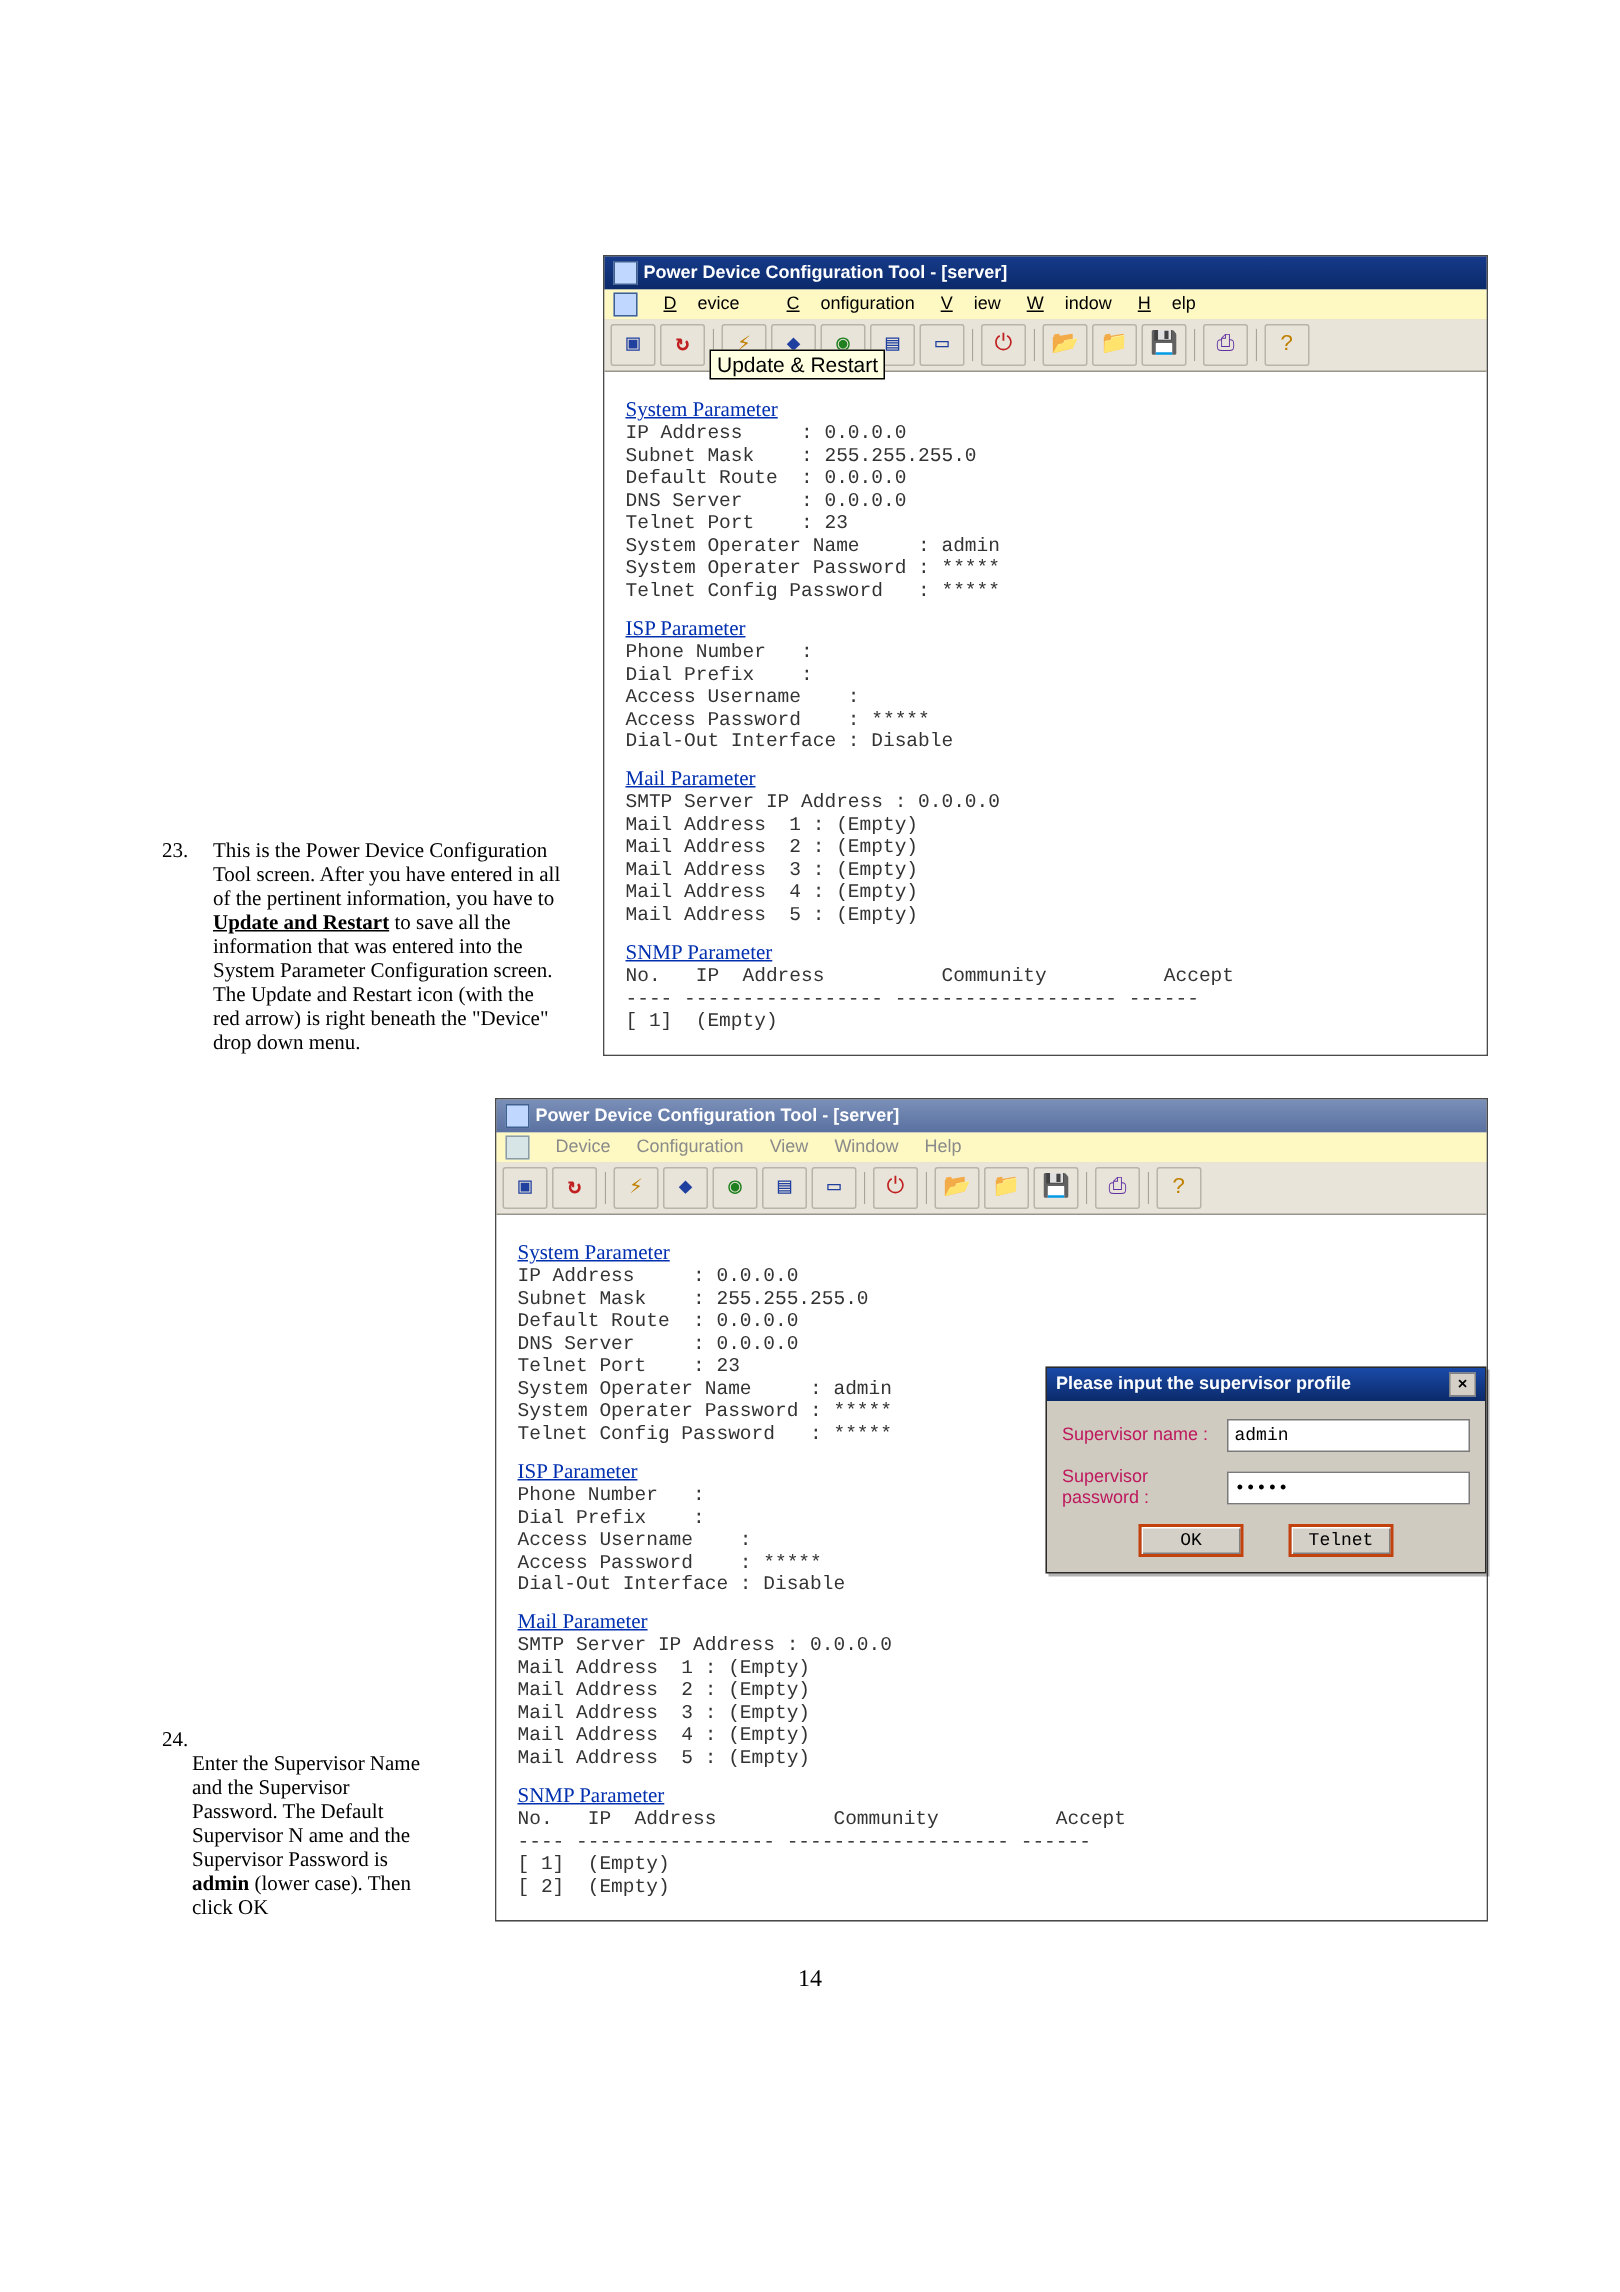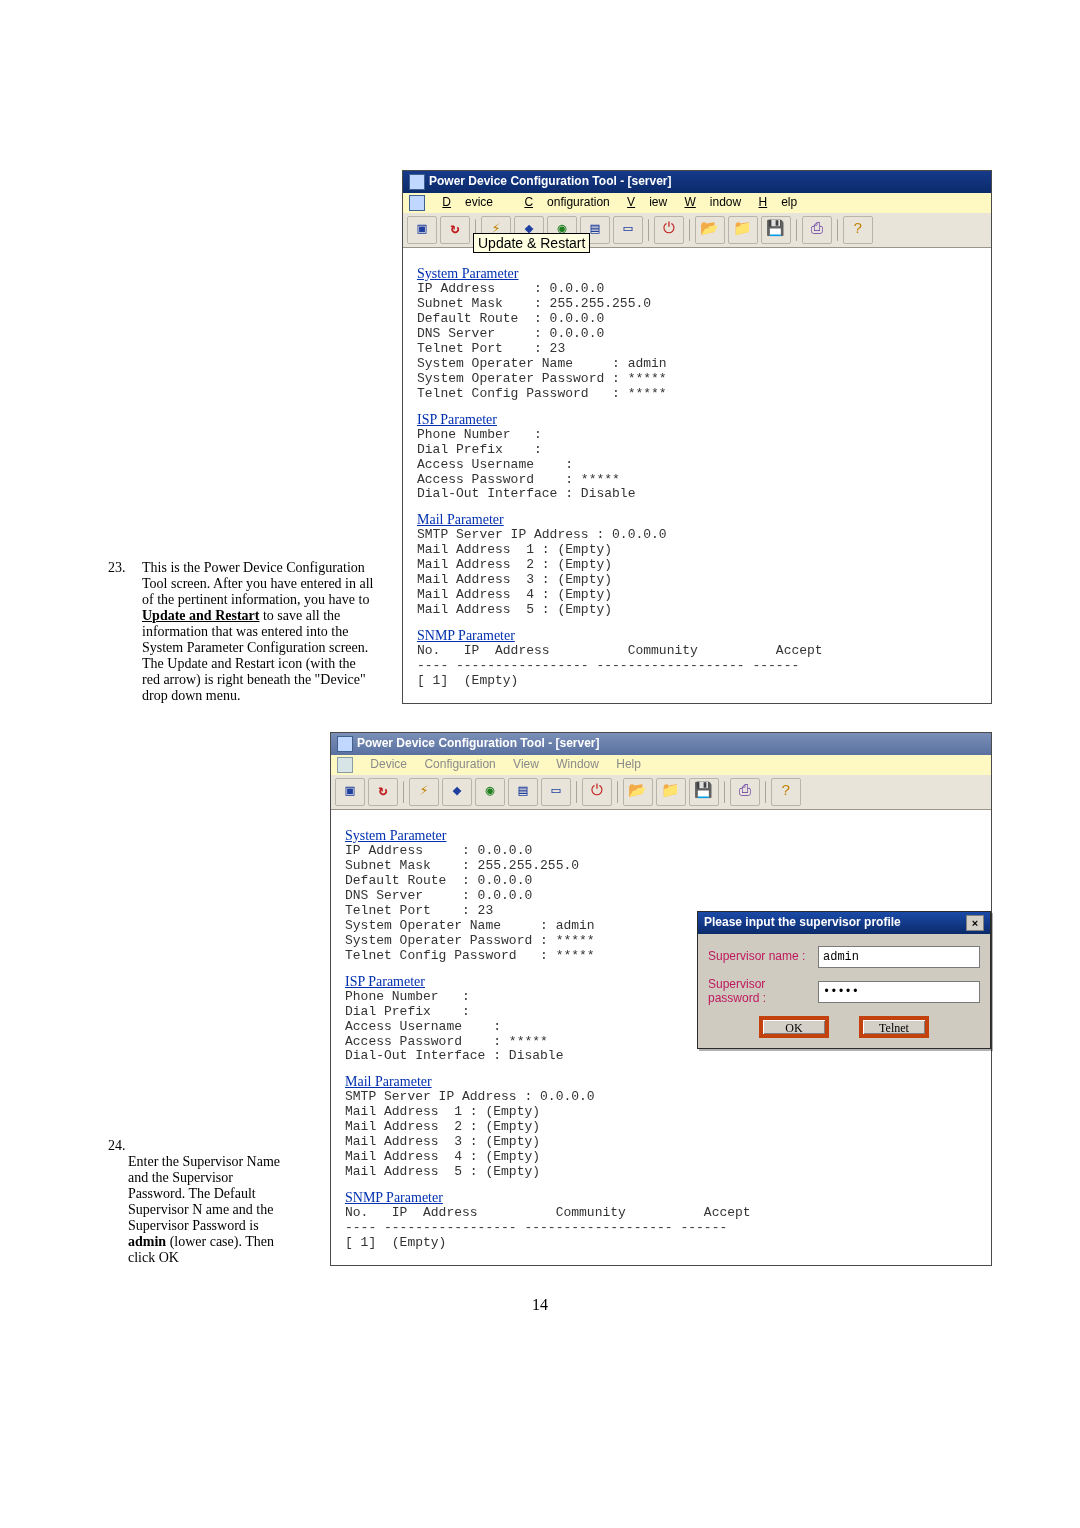--- a/index.html
+++ b/index.html
@@ -125,23 +125,23 @@
   .dlg-body { padding: 12px 10px 10px 10px; }
   .dlg-row { display:flex; align-items:center; margin-bottom:10px; }
   .dlg-row label { width:140px; color:#be185d; }
   .dlg-row input {
     flex:1; height:18px; background:#fff; border:1px solid #7a7a7a;
     font-family:"Courier New",monospace; font-size:12px; padding:1px 4px;
   }
   .dlg-btns { display:flex; justify-content:center; gap:30px; margin-top:6px; }
   .dlg-btns button {
     width:70px; height:22px;
-    background:#d4d0c8; border:4px solid #c2410c;
+    background:#d4d0c8; border:2px solid #c2410c;
     box-shadow: inset 1px 1px 0 #fff, inset -1px -1px 0 #808080;
-    font-family: Liberation Serif, serif; font-size:12px;
+    font-family: Liberation Mono, monospace; font-size:12px;
   }
 
   .page-number { text-align:center; margin-top:30px; font-family:"Times New Roman",serif; font-size:16px; }
 
   
   .ic-refresh { color:#c02020; font-weight:bold; }
   .ic-blue { color:#2040a0; }
   .ic-green { color:#208020; }
   .ic-yellow { color:#c08000; }
   .ic-red { color:#c02020; }
@@ -346,20 +346,21 @@
         <div class="kv">Mail Address  1 : (Empty)</div>
         <div class="kv">Mail Address  2 : (Empty)</div>
         <div class="kv">Mail Address  3 : (Empty)</div>
         <div class="kv">Mail Address  4 : (Empty)</div>
         <div class="kv">Mail Address  5 : (Empty)</div>
 
         <div class="section-head">SNMP Parameter</div>
         <div class="kv">No.   IP  Address          Community          Accept</div>
         <div class="kv">---- ----------------- ------------------- ------</div>
         <div class="kv">[ 1]  (Empty)</div>
+        <div class="kv">[ 2]  (Empty)</div>
       </div>
 
       <div class="dialog" style="top:178px; left:352px;margin-left:14px;">
         <div class="dlg-title">
           <span>Please input the supervisor profile</span>
           <span class="dlg-close">
               <span>×</span>
             </span>
         </div>
         <div class="dlg-body">

